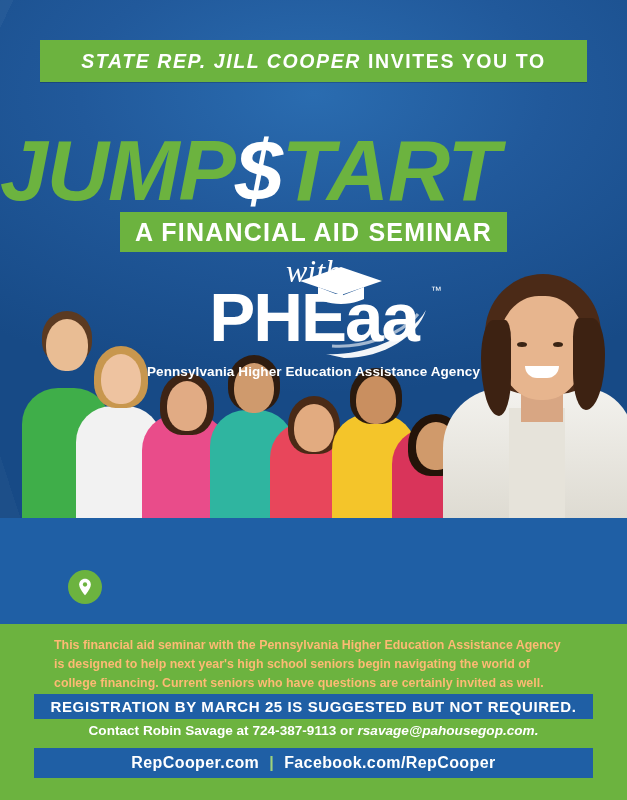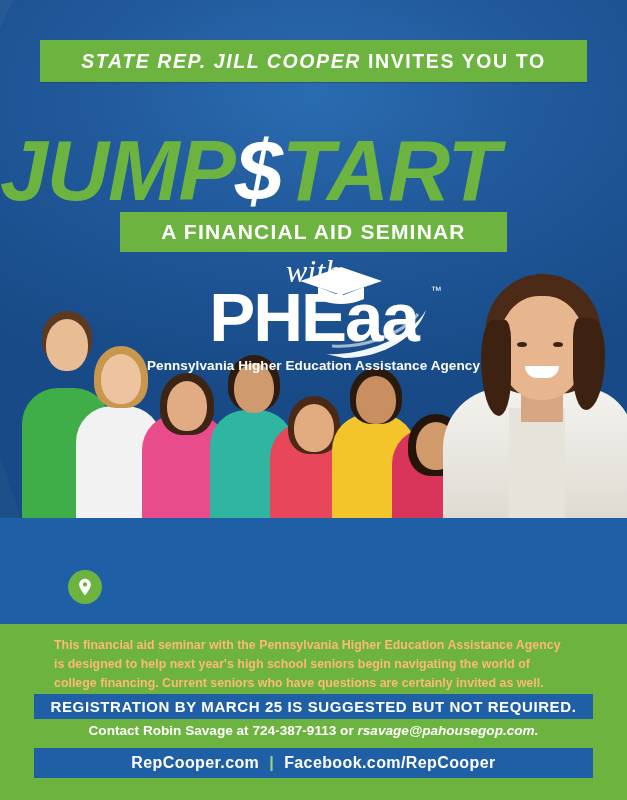--- a/index.html
+++ b/index.html
@@ -99,21 +99,21 @@
     width: 387px;
     height: 40px;
     background: #6cb33f;
     display: flex;
     align-items: center;
     justify-content: center;
   }
   .sub-banner-text {
     color: #ffffff;
     font-weight: bold;
-    font-size: 21px;
+    font-size: 25px;
     letter-spacing: 1.2px;
     white-space: nowrap;
   }
   .with-word {
     position: absolute;
     top: 253px;
     left: 0;
     width: 627px;
     text-align: center;
     color: #ffffff;
@@ -157,21 +157,21 @@
   }
   .pheaa-tm {
     position: absolute;
     top: 2px;
     right: -22px;
     font-size: 11px;
     font-weight: normal;
     color: #ffffff;
   }
   .pheaa-sub {
-    margin-top: 6px;
+    margin-top: 12px;
     color: #ffffff;
     font-size: 13.5px;
     font-weight: bold;
     letter-spacing: .1px;
   }
   
   .photo-band {
     position: absolute;
     left: 0;
     top: 250px;

